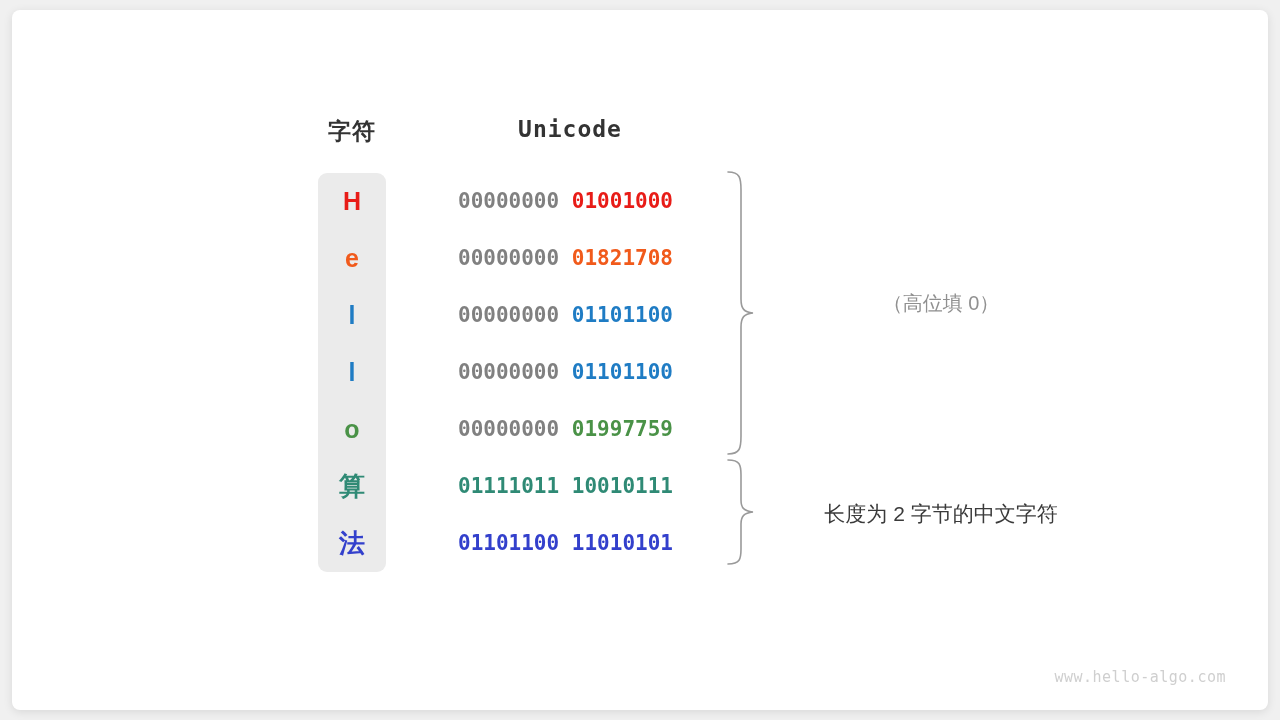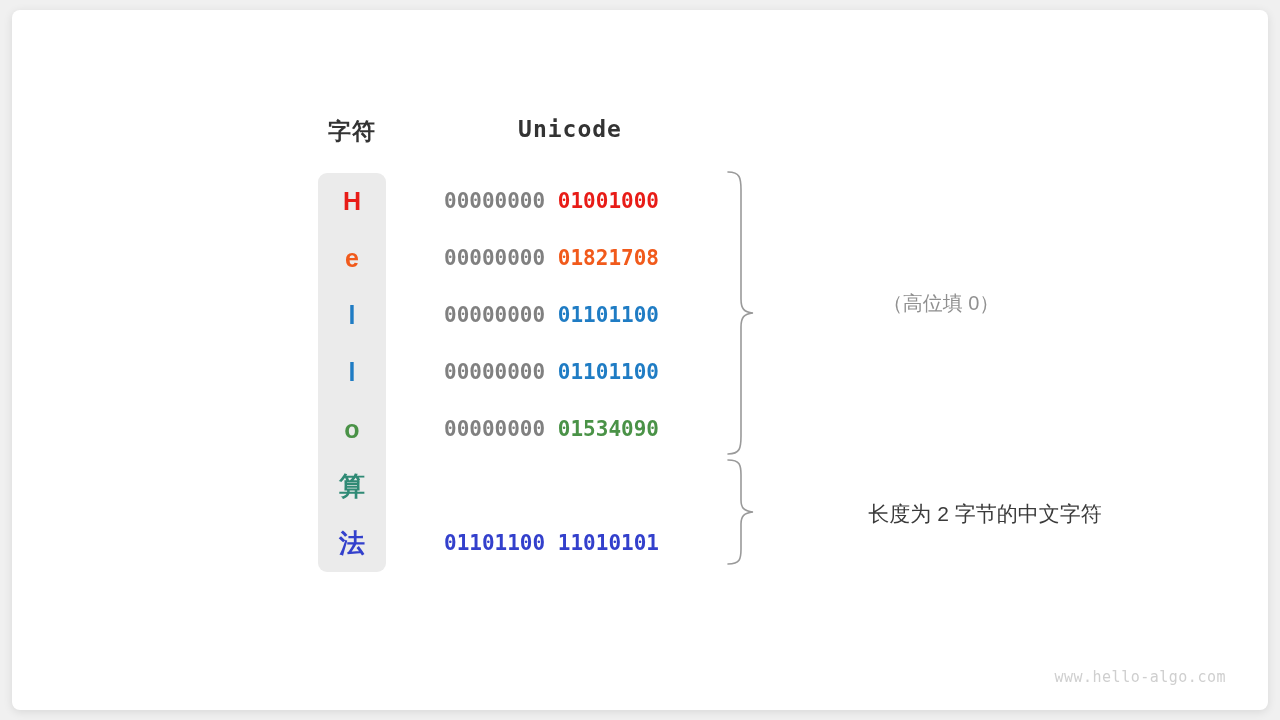--- a/index.html
+++ b/index.html
@@ -79,21 +79,21 @@
     text-align: center;
     font-size: 25px;
     font-weight: bold;
   }
   .row .char.cjk {
     font-family: "DejaVu Sans", "Liberation Sans", sans-serif;
     font-size: 26px;
   }
   .row .bits {
     position: absolute;
-    left: 126px;
+    left: 140px;
     top: 0;
     width: 254px;
     height: 57px;
     line-height: 57px;
     font-family: "DejaVu Sans Mono", "Liberation Mono", monospace;
     font-size: 21px;
     font-weight: bold;
     white-space: pre;
   }
   .bits .hi { color: #808080; }
@@ -154,25 +154,26 @@
     <div class="bits"><span class="hi" style="color: rgb(128, 128, 128);">00000000</span> <span class="lo" style="color: rgb(31, 124, 196);">01101100</span></div>
   </div>
 
   <div class="row" style="top:334px">
     <div class="char" style="color: rgb(31, 124, 196);">l</div>
     <div class="bits"><span class="hi" style="color: rgb(128, 128, 128);">00000000</span> <span class="lo" style="color: rgb(31, 124, 196);">01101100</span></div>
   </div>
 
   <div class="row" style="top:391px">
     <div class="char" style="color: rgb(74, 146, 71);">o</div>
-    <div class="bits"><span class="hi" style="color: rgb(128, 128, 128);">00000000</span> <span class="lo" style="color: rgb(74, 146, 71);">01534090</span></div>
+    <div class="bits"><span class="hi" style="color: rgb(128, 128, 128);">00000000</span> <span class="lo" style="color: rgb(74, 146, 71);">01997759</span></div>
   </div>
 
   <div class="row" style="top:448px">
     <div class="char cjk" style="color: rgb(47, 138, 117);">算</div>
+    <div class="bits"><span class="hi" style="color: rgb(47, 138, 117);">01111011</span> <span class="lo" style="color: rgb(47, 138, 117);">10010111</span></div>
   </div>
 
   <div class="row" style="top:505px">
     <div class="char cjk" style="color: rgb(51, 64, 204);">法</div>
     <div class="bits"><span class="hi" style="color: rgb(51, 64, 204);">01101100</span> <span class="lo" style="color: rgb(51, 64, 204);">11010101</span></div>
   </div>
 
   <svg class="brace" style="left:714px; top:158px;" width="40" height="290" viewBox="0 0 40 290">
     <path d="M 2 4 C 14 4, 15 10, 15 22 L 15 131 C 15 141, 18 144, 27 145
              C 18 146, 15 149, 15 159 L 15 268 C 15 280, 14 286, 2 286" fill="none" stroke="#9a9a9a" stroke-width="1.6" stroke-linecap="round"></path>
@@ -180,19 +181,19 @@
 
   <svg class="brace" style="left:714px; top:446px;" width="40" height="114" viewBox="0 0 40 114">
     <path d="M 2 4 C 14 4, 15 9, 15 19 L 15 44 C 15 52, 18 55, 27 56
              C 18 57, 15 60, 15 68 L 15 93 C 15 103, 14 108, 2 108" fill="none" stroke="#9a9a9a" stroke-width="1.6" stroke-linecap="round"></path>
   </svg>
 
   <div class="note" style="left:784px; top:271px; width:290px;">
     <span class="sub">（高位填 0）</span>
   </div>
 
-  <div class="note" style="left:828px; top:490px; width:290px;">
+  <div class="note" style="left:784px; top:490px; width:290px;">
     <span>长度为 2 字节的中文字符</span>
   </div>
 
   <div class="watermark">www.hello-algo.com</div>
 
 </div>
 
 </body></html>

